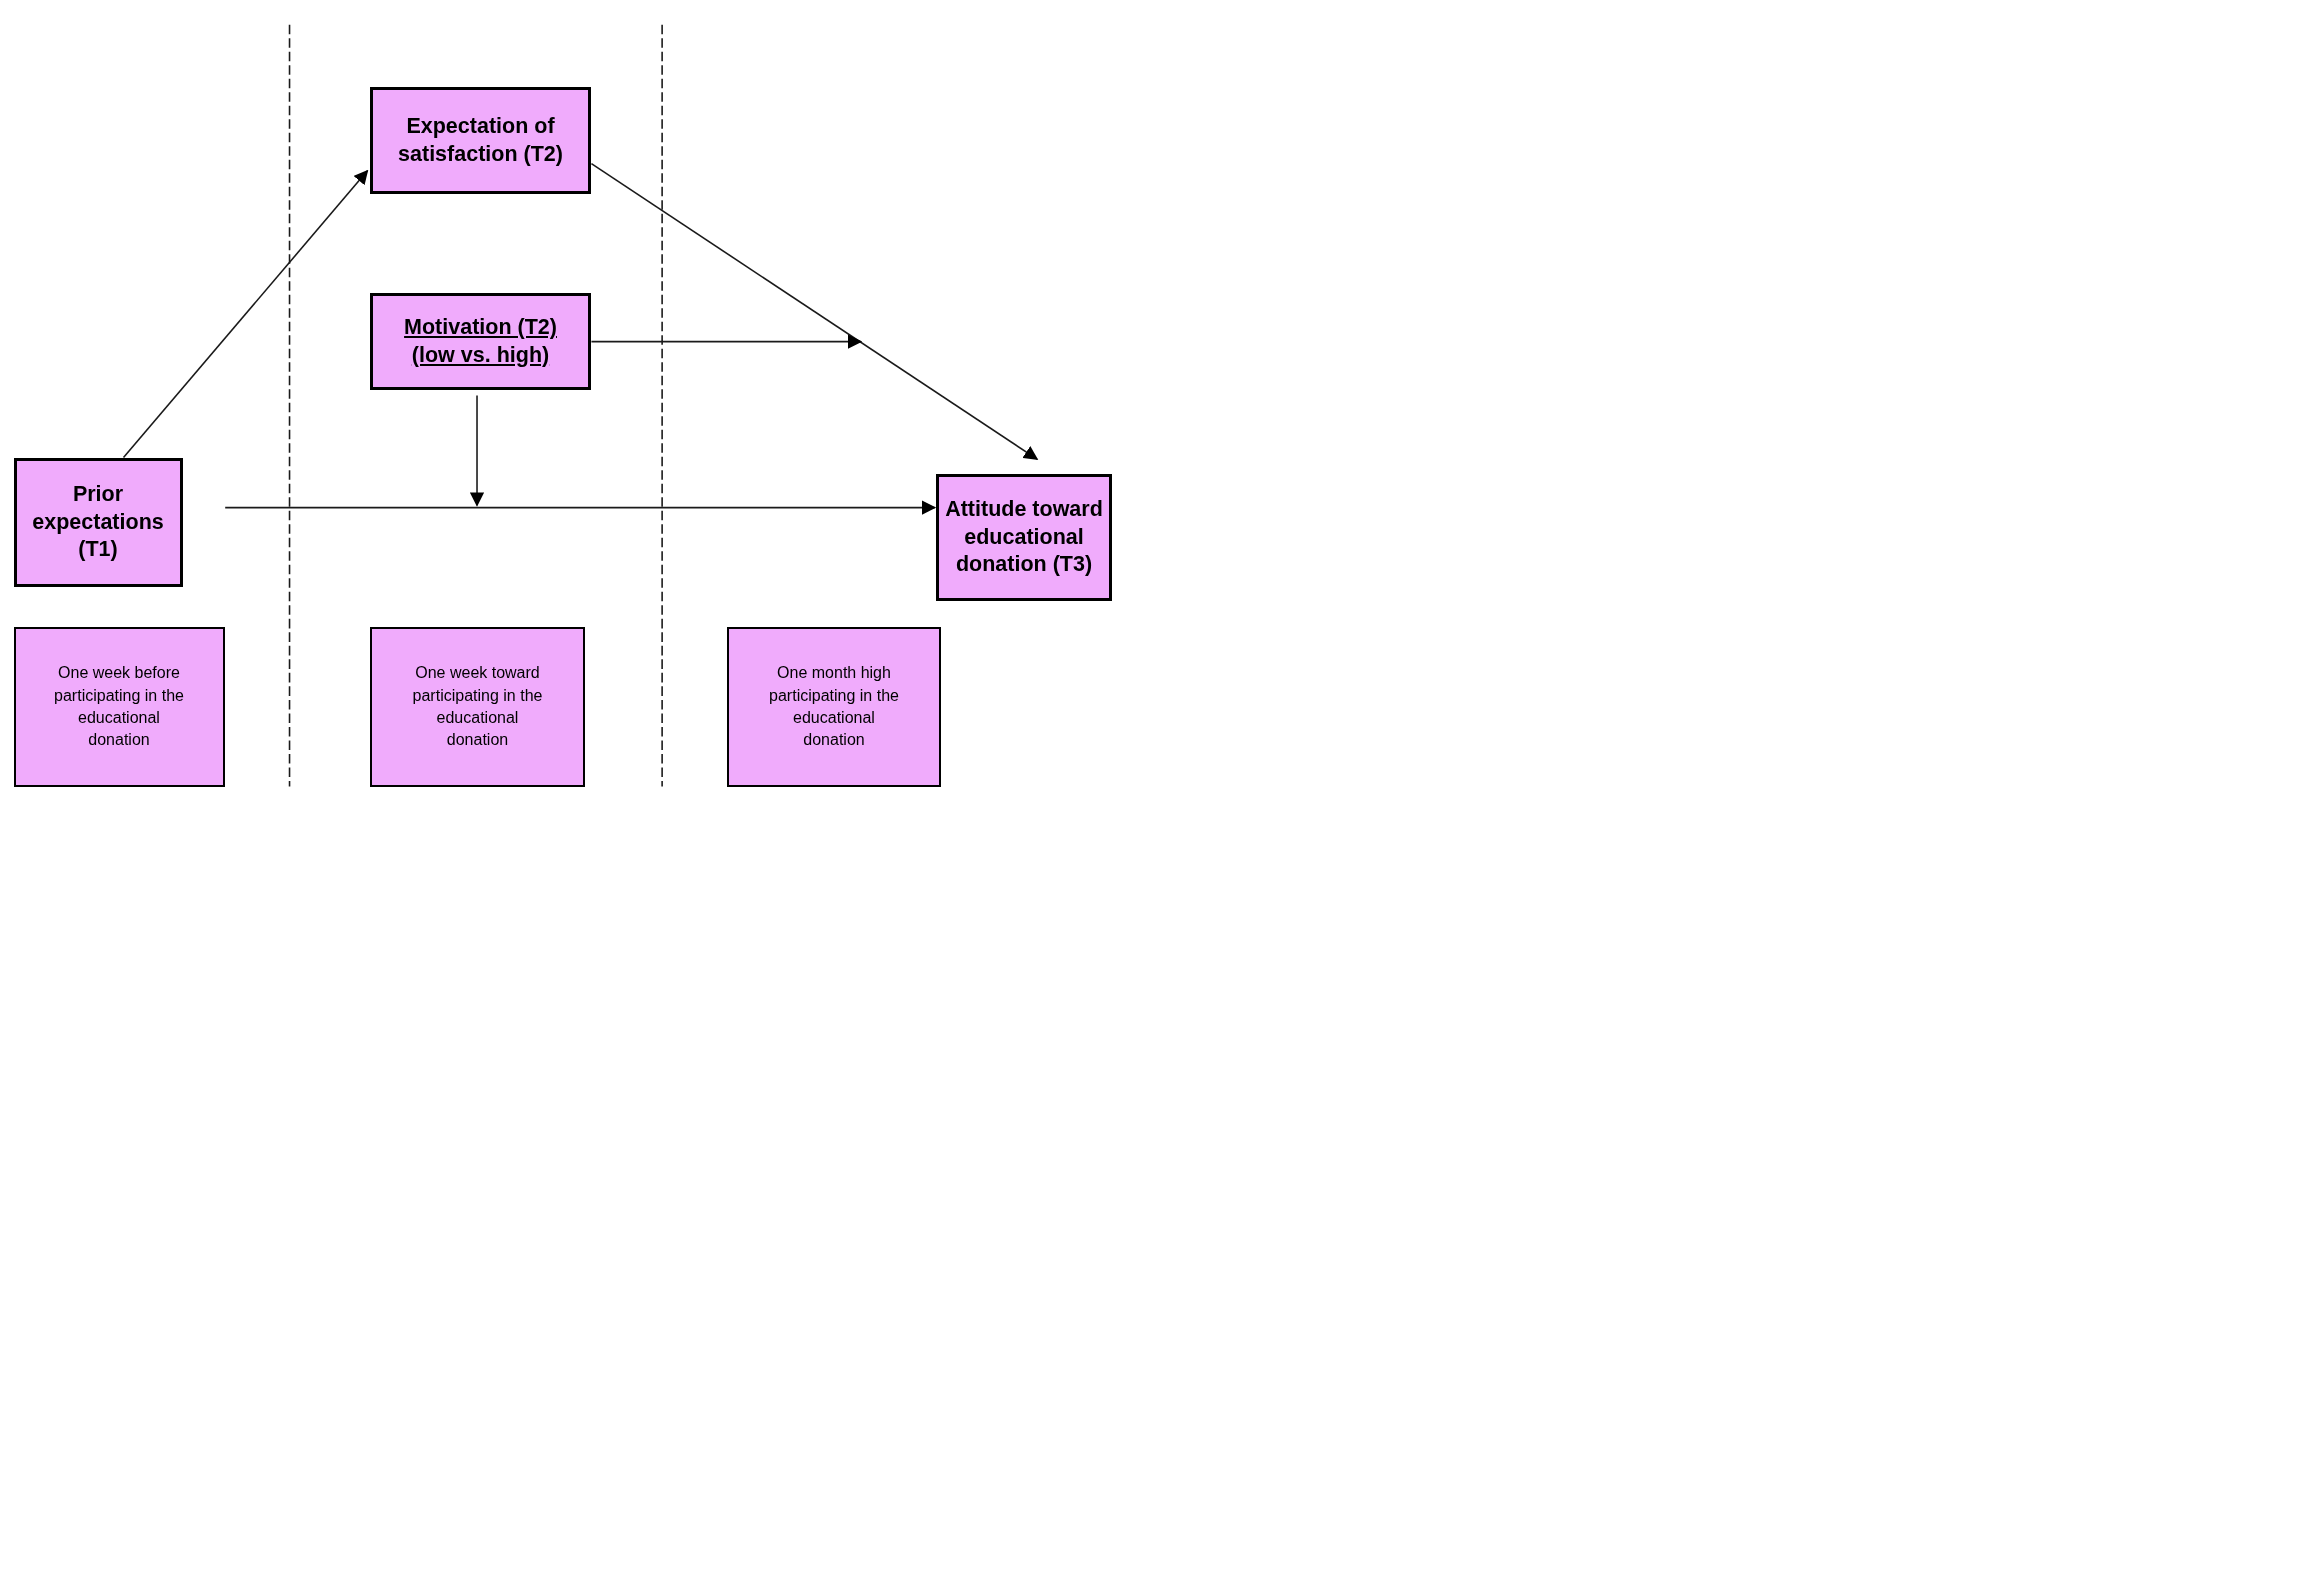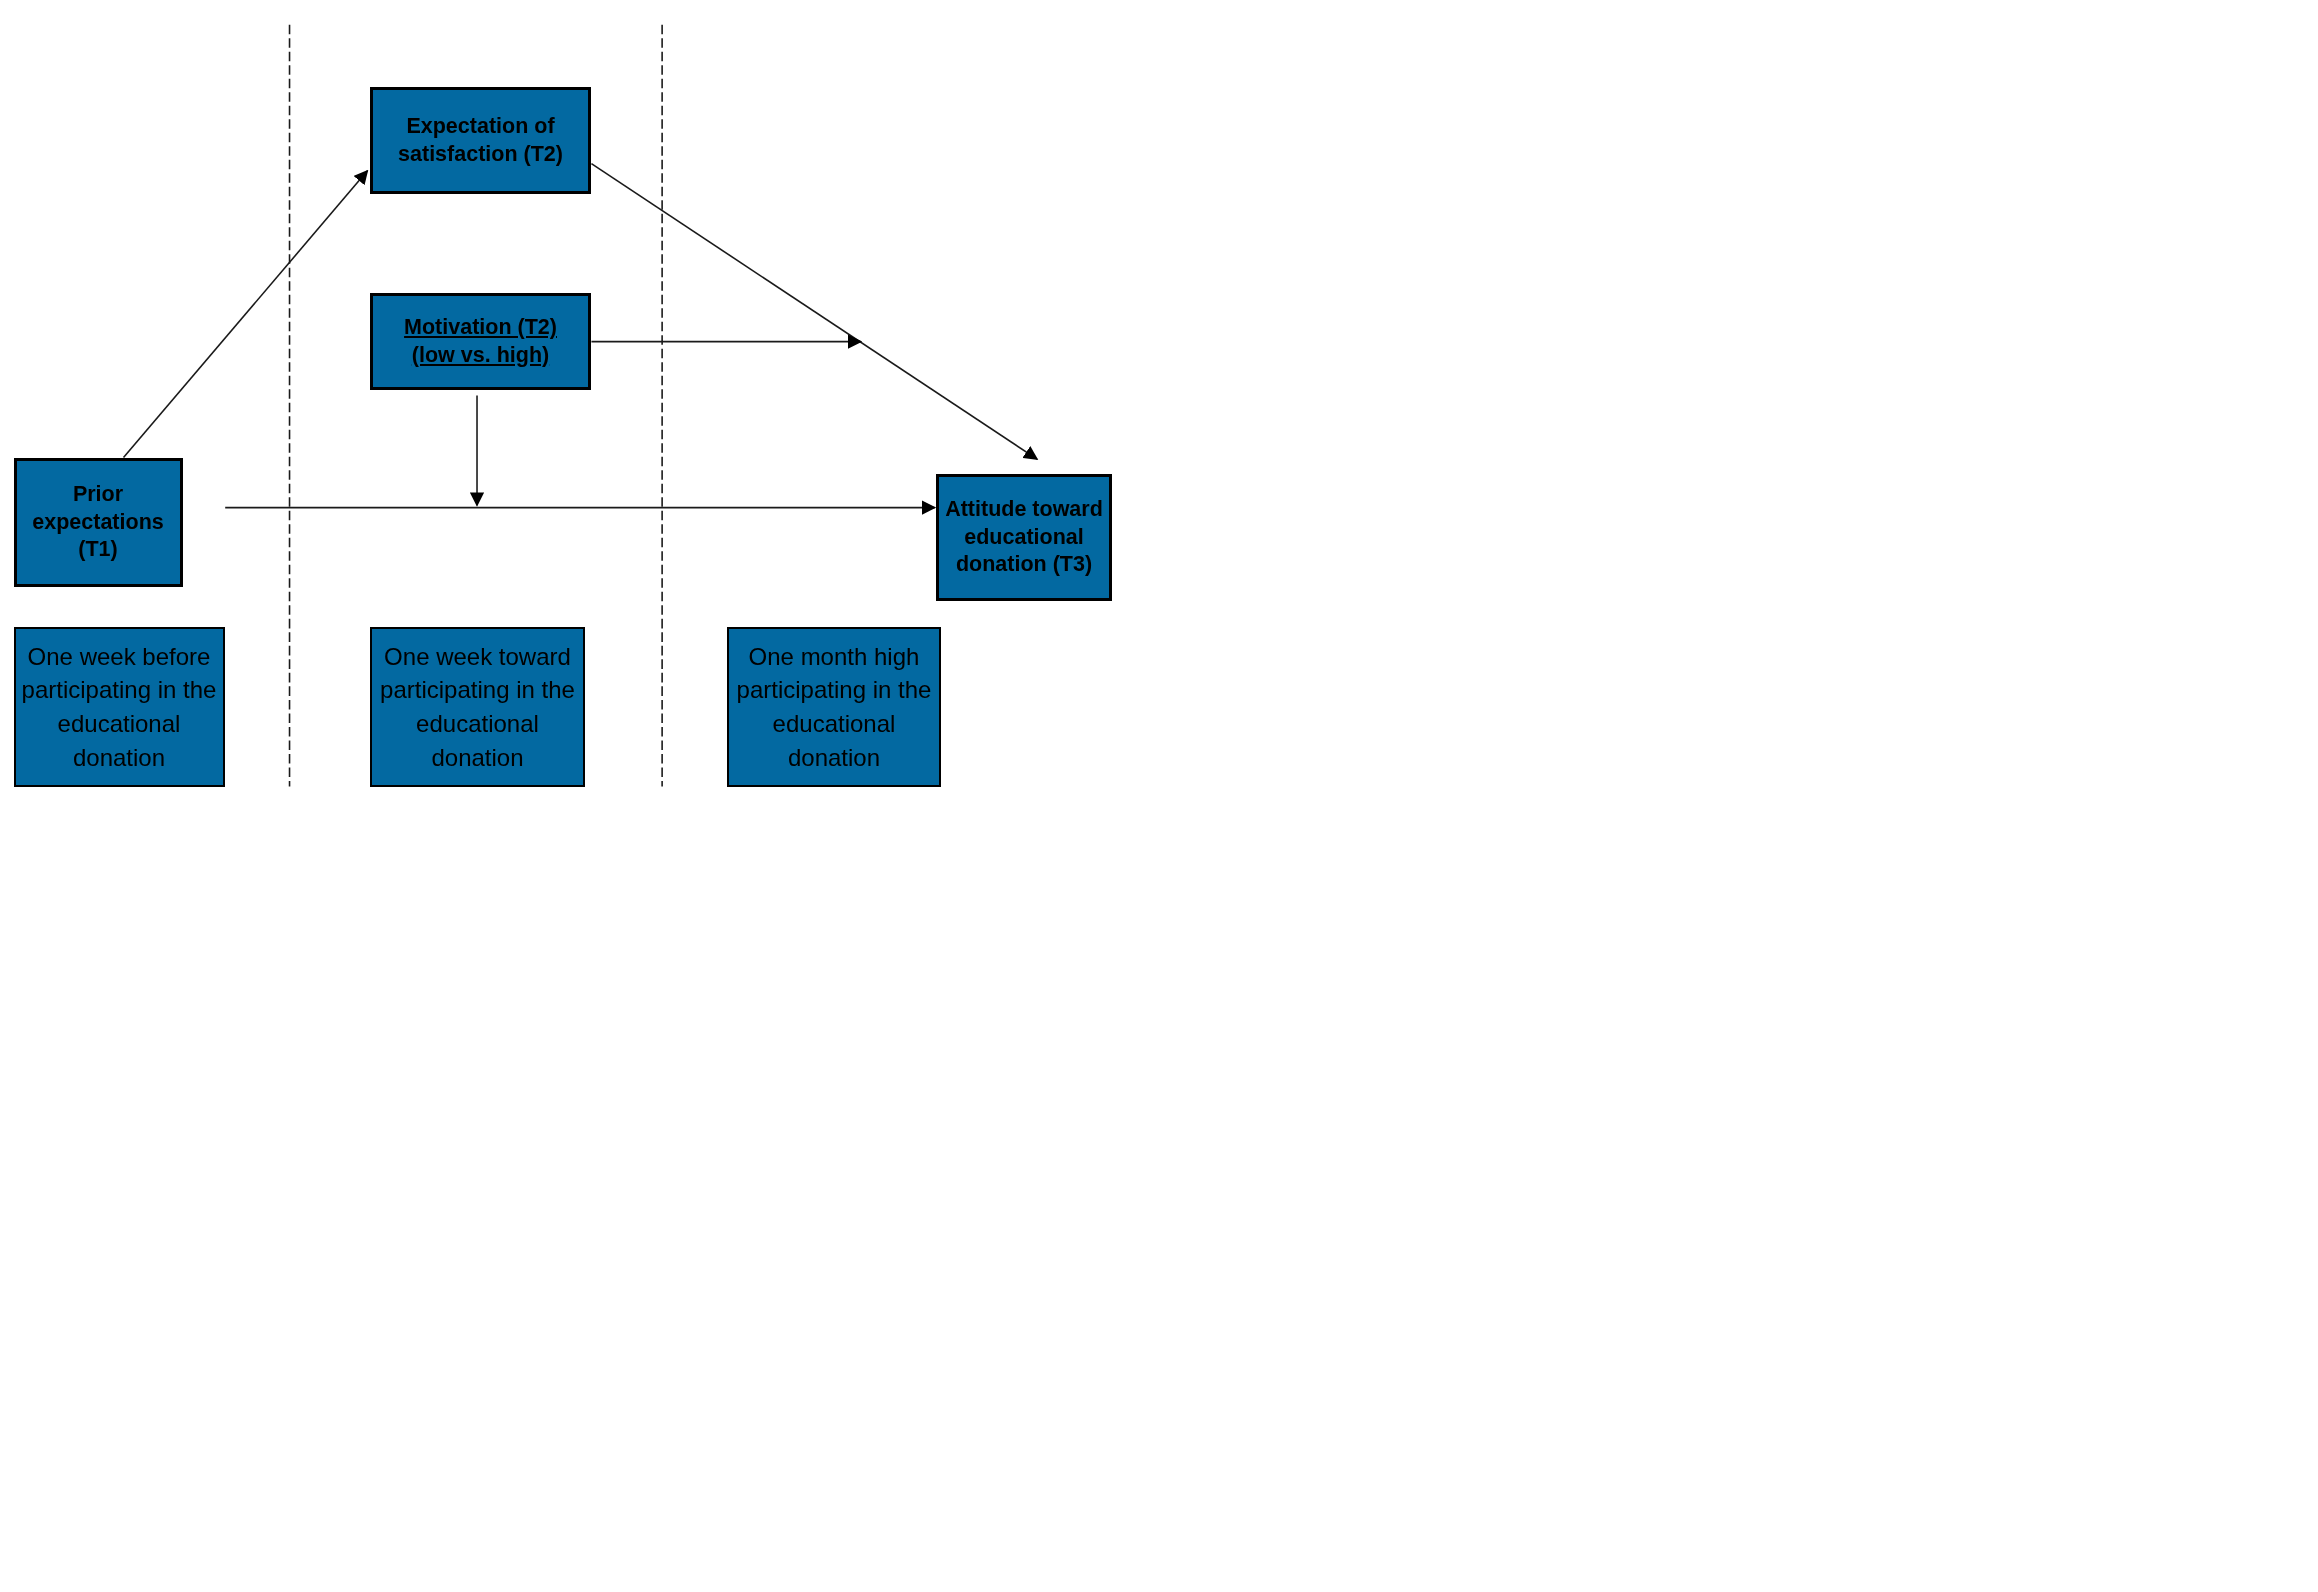--- a/index.html
+++ b/index.html
@@ -3,25 +3,25 @@
 <meta charset="utf-8">
 <style>
   html,body{margin:0;padding:0;background:#ffffff;}
   .stage{
     position:relative;width:1159px;height:796px;background:#ffffff;
     font-family:"Liberation Sans","DejaVu Sans",sans-serif;color:#000;overflow:hidden;
   }
   .stage svg{position:absolute;left:0;top:0;width:100%;height:100%;}
   .node{
     position:absolute;display:flex;align-items:center;justify-content:center;
-    text-align:center;background:#0369a1;border:3.2px solid #000000;
+    text-align:center;background:#f0abfc;border:3.2px solid #000000;
     box-sizing:border-box;white-space:pre-line;padding:1.6px;
   }
   .node.main{font-weight:bold;font-size:21.5px;line-height:1.28;}
-  .node.period{font-weight:normal;font-size:24px;line-height:1.4;border-width:2.4px;}
+  .node.period{font-weight:normal;font-size:16px;line-height:1.4;border-width:2.4px;}
   .n-expectation{left:370px;top:87px;width:221px;height:107px;}
   .n-motivation{left:370px;top:293px;width:221px;height:97px;text-decoration:underline;}
   .n-prior{left:13.5px;top:458px;width:169px;height:129px;}
   .n-attitude{left:936px;top:474px;width:176px;height:127px;}
   .n-p1{left:13.5px;top:627px;width:211px;height:160px;}
   .n-p2{left:370px;top:627px;width:215px;height:160px;}
   .n-p3{left:727px;top:627px;width:214px;height:160px;}
 </style>
 </head>
 <body>

